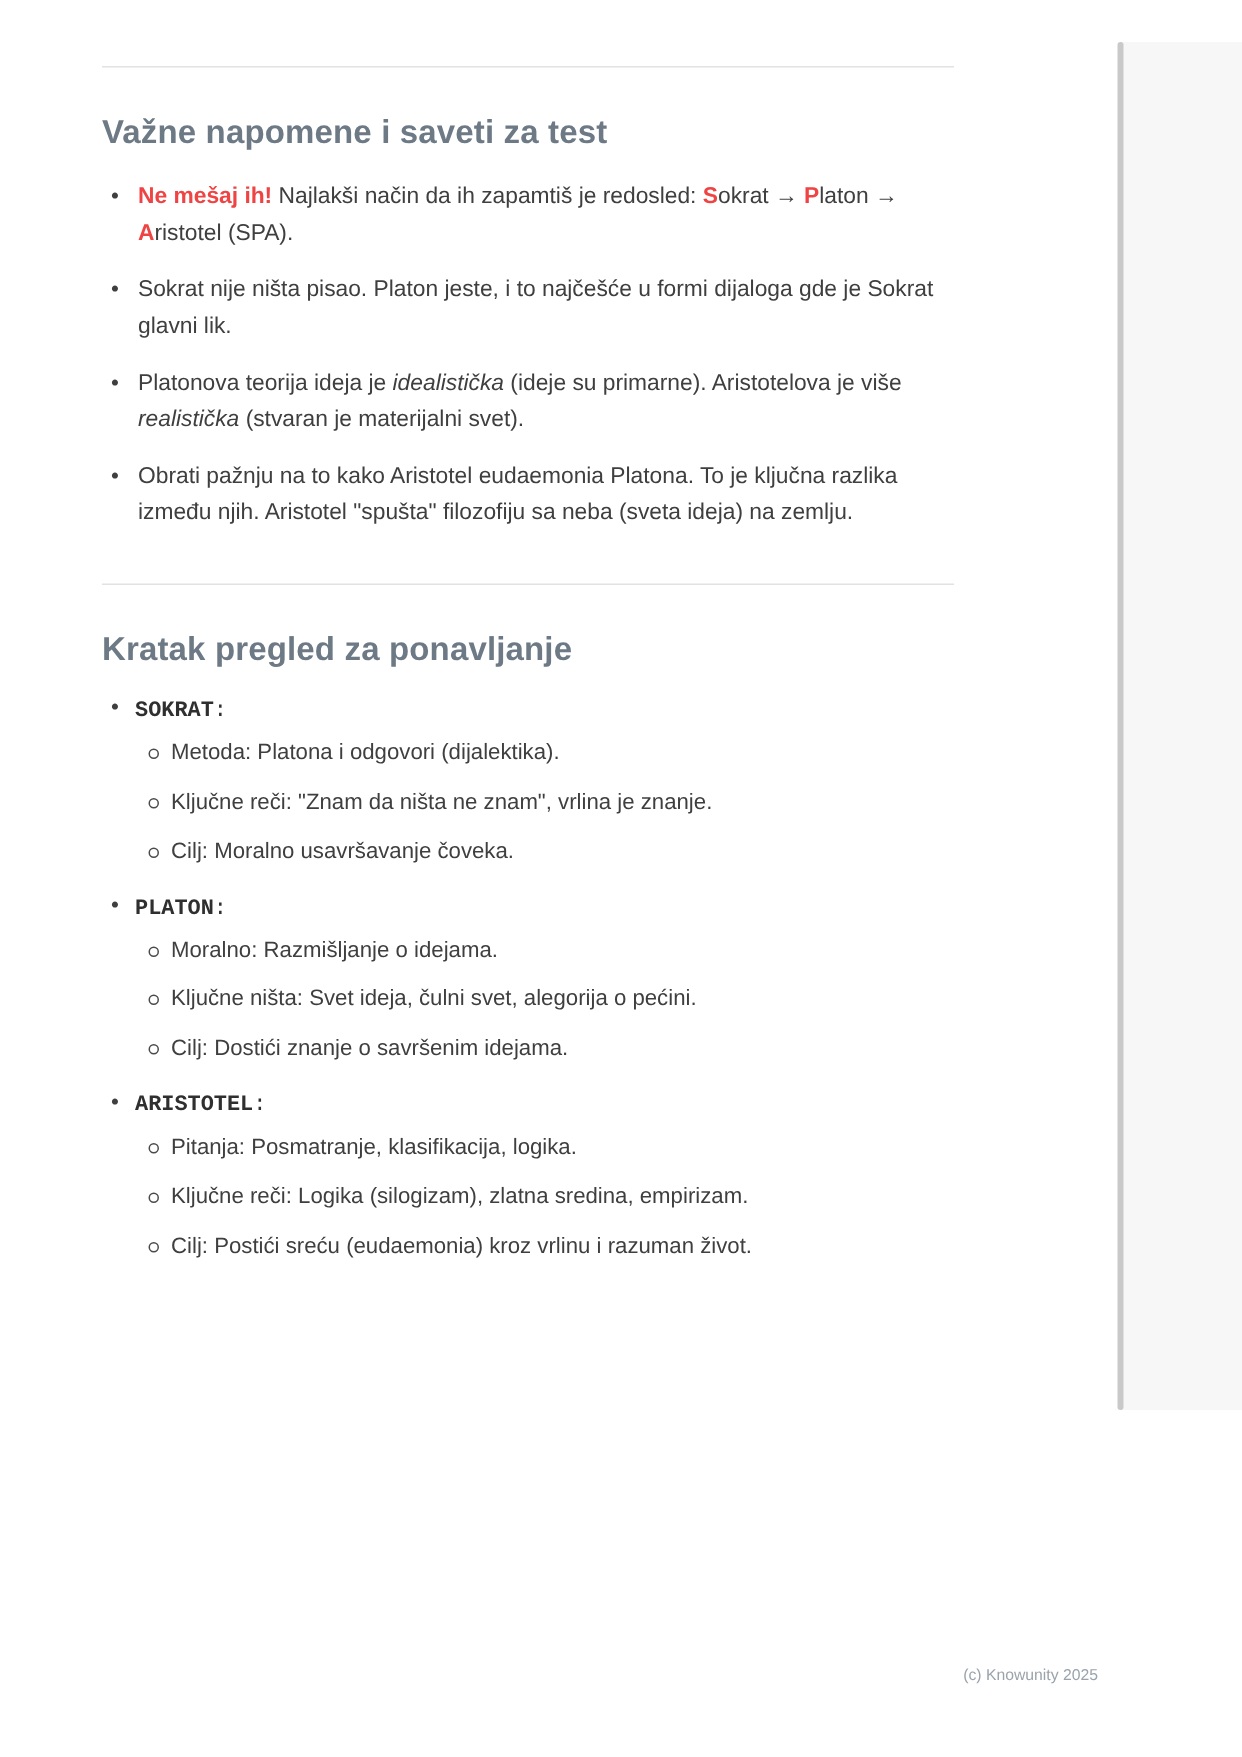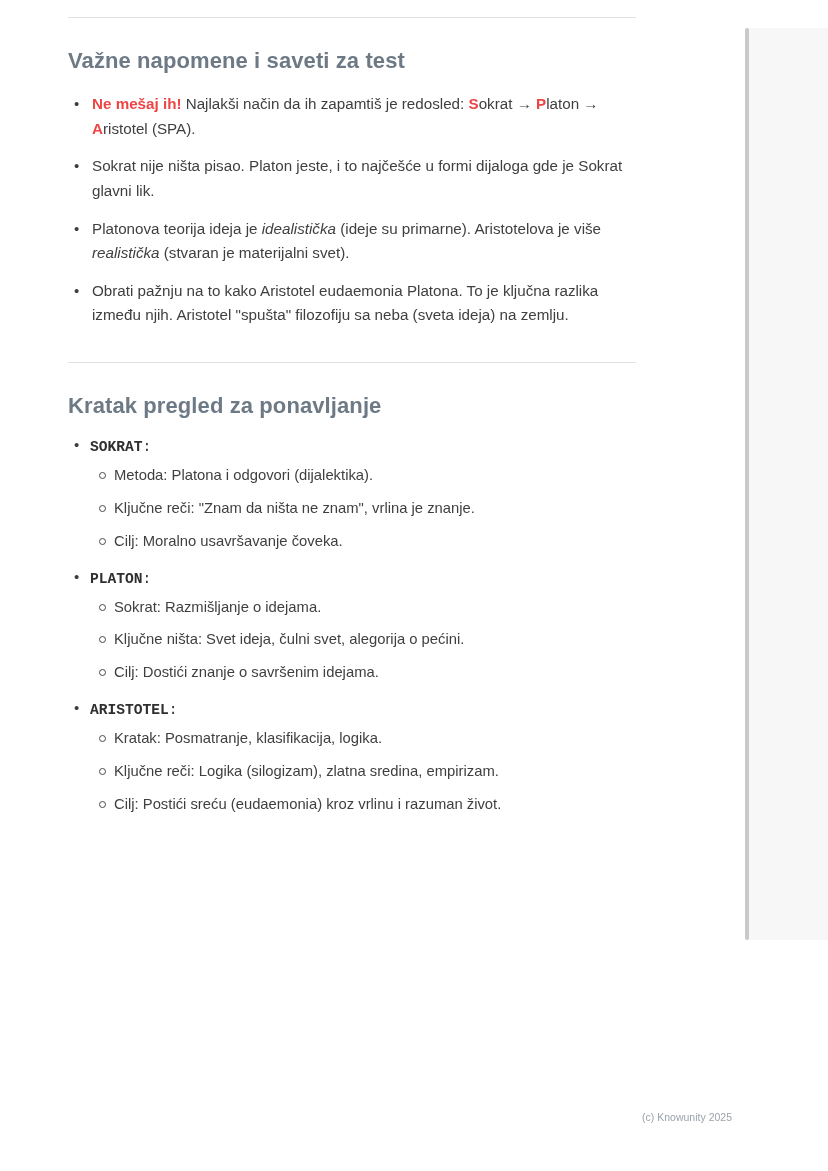--- a/index.html
+++ b/index.html
@@ -20,21 +20,21 @@
     position: absolute;
     left: 0; top: 0;
     width: 828px;
     height: 1171px;
     background: #fff;
   }
 
   .content {
     position: absolute;
     left: 68px;
-    top: 17px;
+    top: 44px;
     width: 568px;
   }
 
   .rule {
     border: 0;
     border-top: 1px solid #e2e2e2;
     margin: 0 0 30px 0;
     width: 568px;
   }
   .rule.second {
@@ -189,30 +189,30 @@
         <ul class="sublist">
           <li>Metoda: Platona i odgovori (dijalektika).</li>
           <li>Ključne reči: "Znam da ništa ne znam", vrlina je znanje.</li>
           <li>Cilj: Moralno usavršavanje čoveka.</li>
         </ul>
       </li>
 
       <li class="group">
         <div class="group-title"><span class="name">PLATON</span>:</div>
         <ul class="sublist">
-          <li>Sokrat: Razmišljanje o idejama.</li>
+          <li>Moralno: Razmišljanje o idejama.</li>
           <li>Ključne ništa: Svet ideja, čulni svet, alegorija o pećini.</li>
           <li>Cilj: Dostići znanje o savršenim idejama.</li>
         </ul>
       </li>
 
       <li class="group">
         <div class="group-title"><span class="name">ARISTOTEL</span>:</div>
         <ul class="sublist">
-          <li>Kratak: Posmatranje, klasifikacija, logika.</li>
+          <li>Pitanja: Posmatranje, klasifikacija, logika.</li>
           <li>Ključne reči: Logika (silogizam), zlatna sredina, empirizam.</li>
           <li>Cilj: Postići sreću (eudaemonia) kroz vrlinu i razuman život.</li>
         </ul>
       </li>
 
     </ul>
   </div>
 
   <div class="scroll-track"></div>
   <div class="scroll-thumb"></div>

